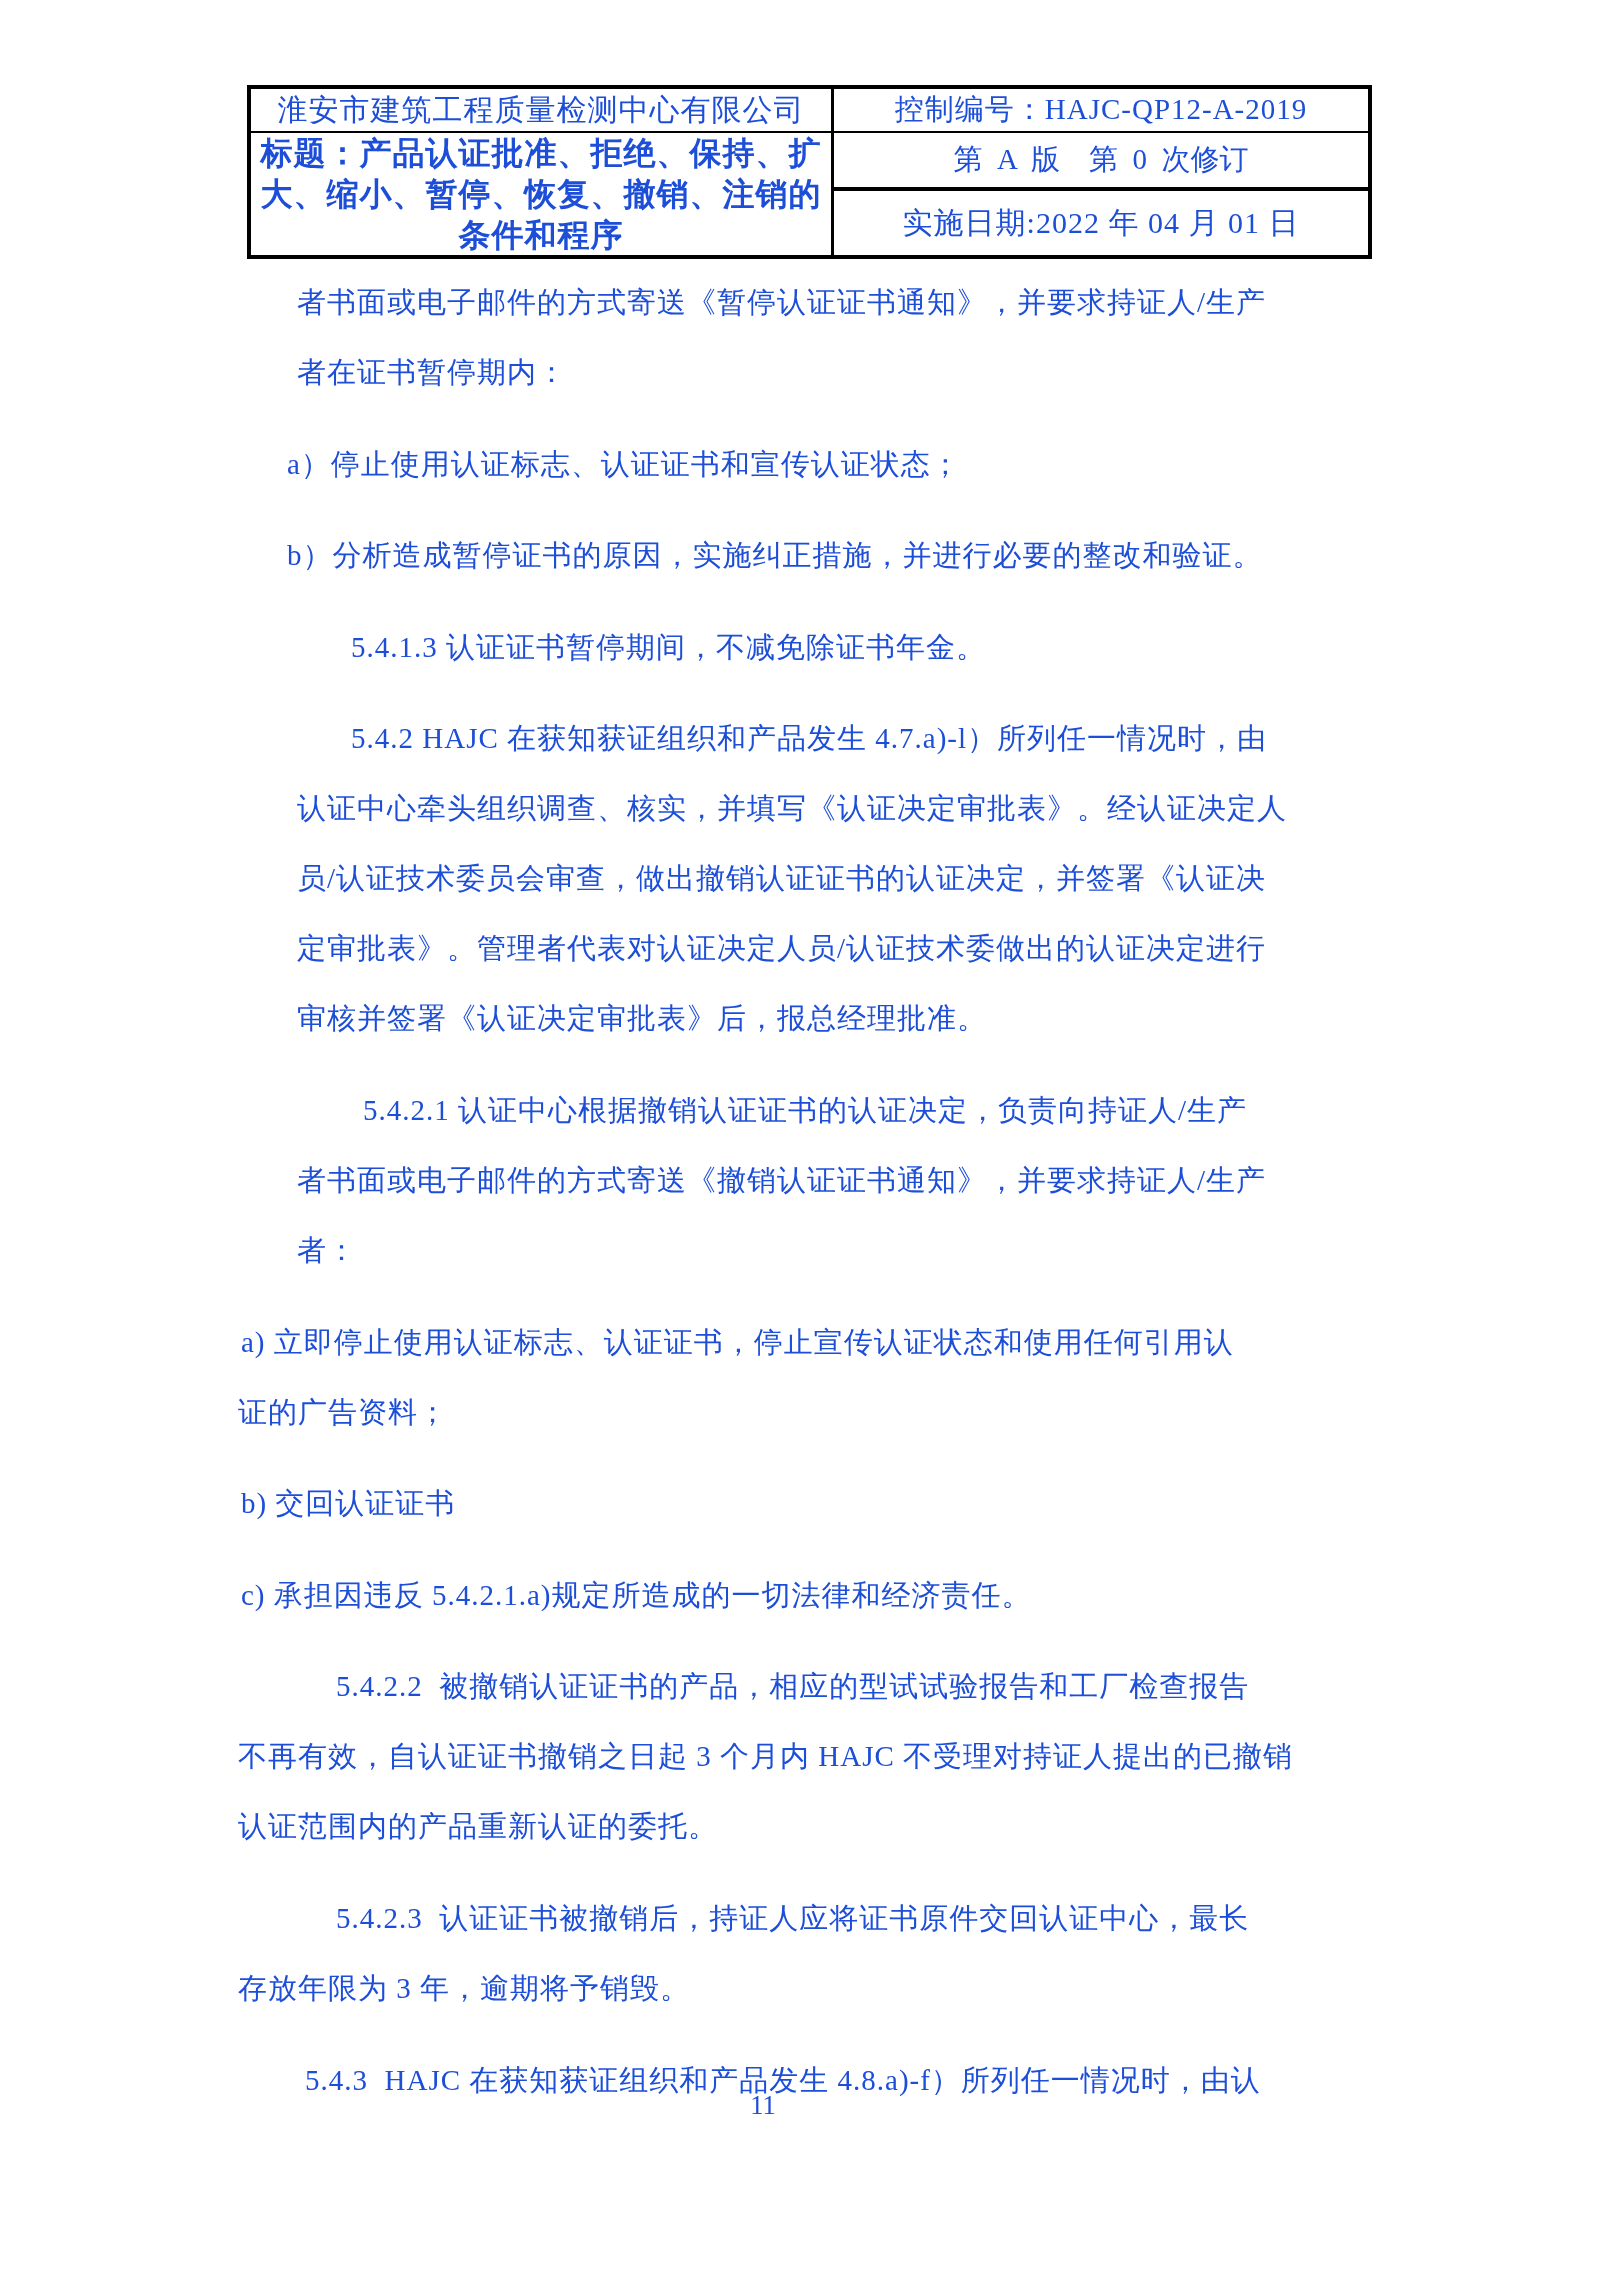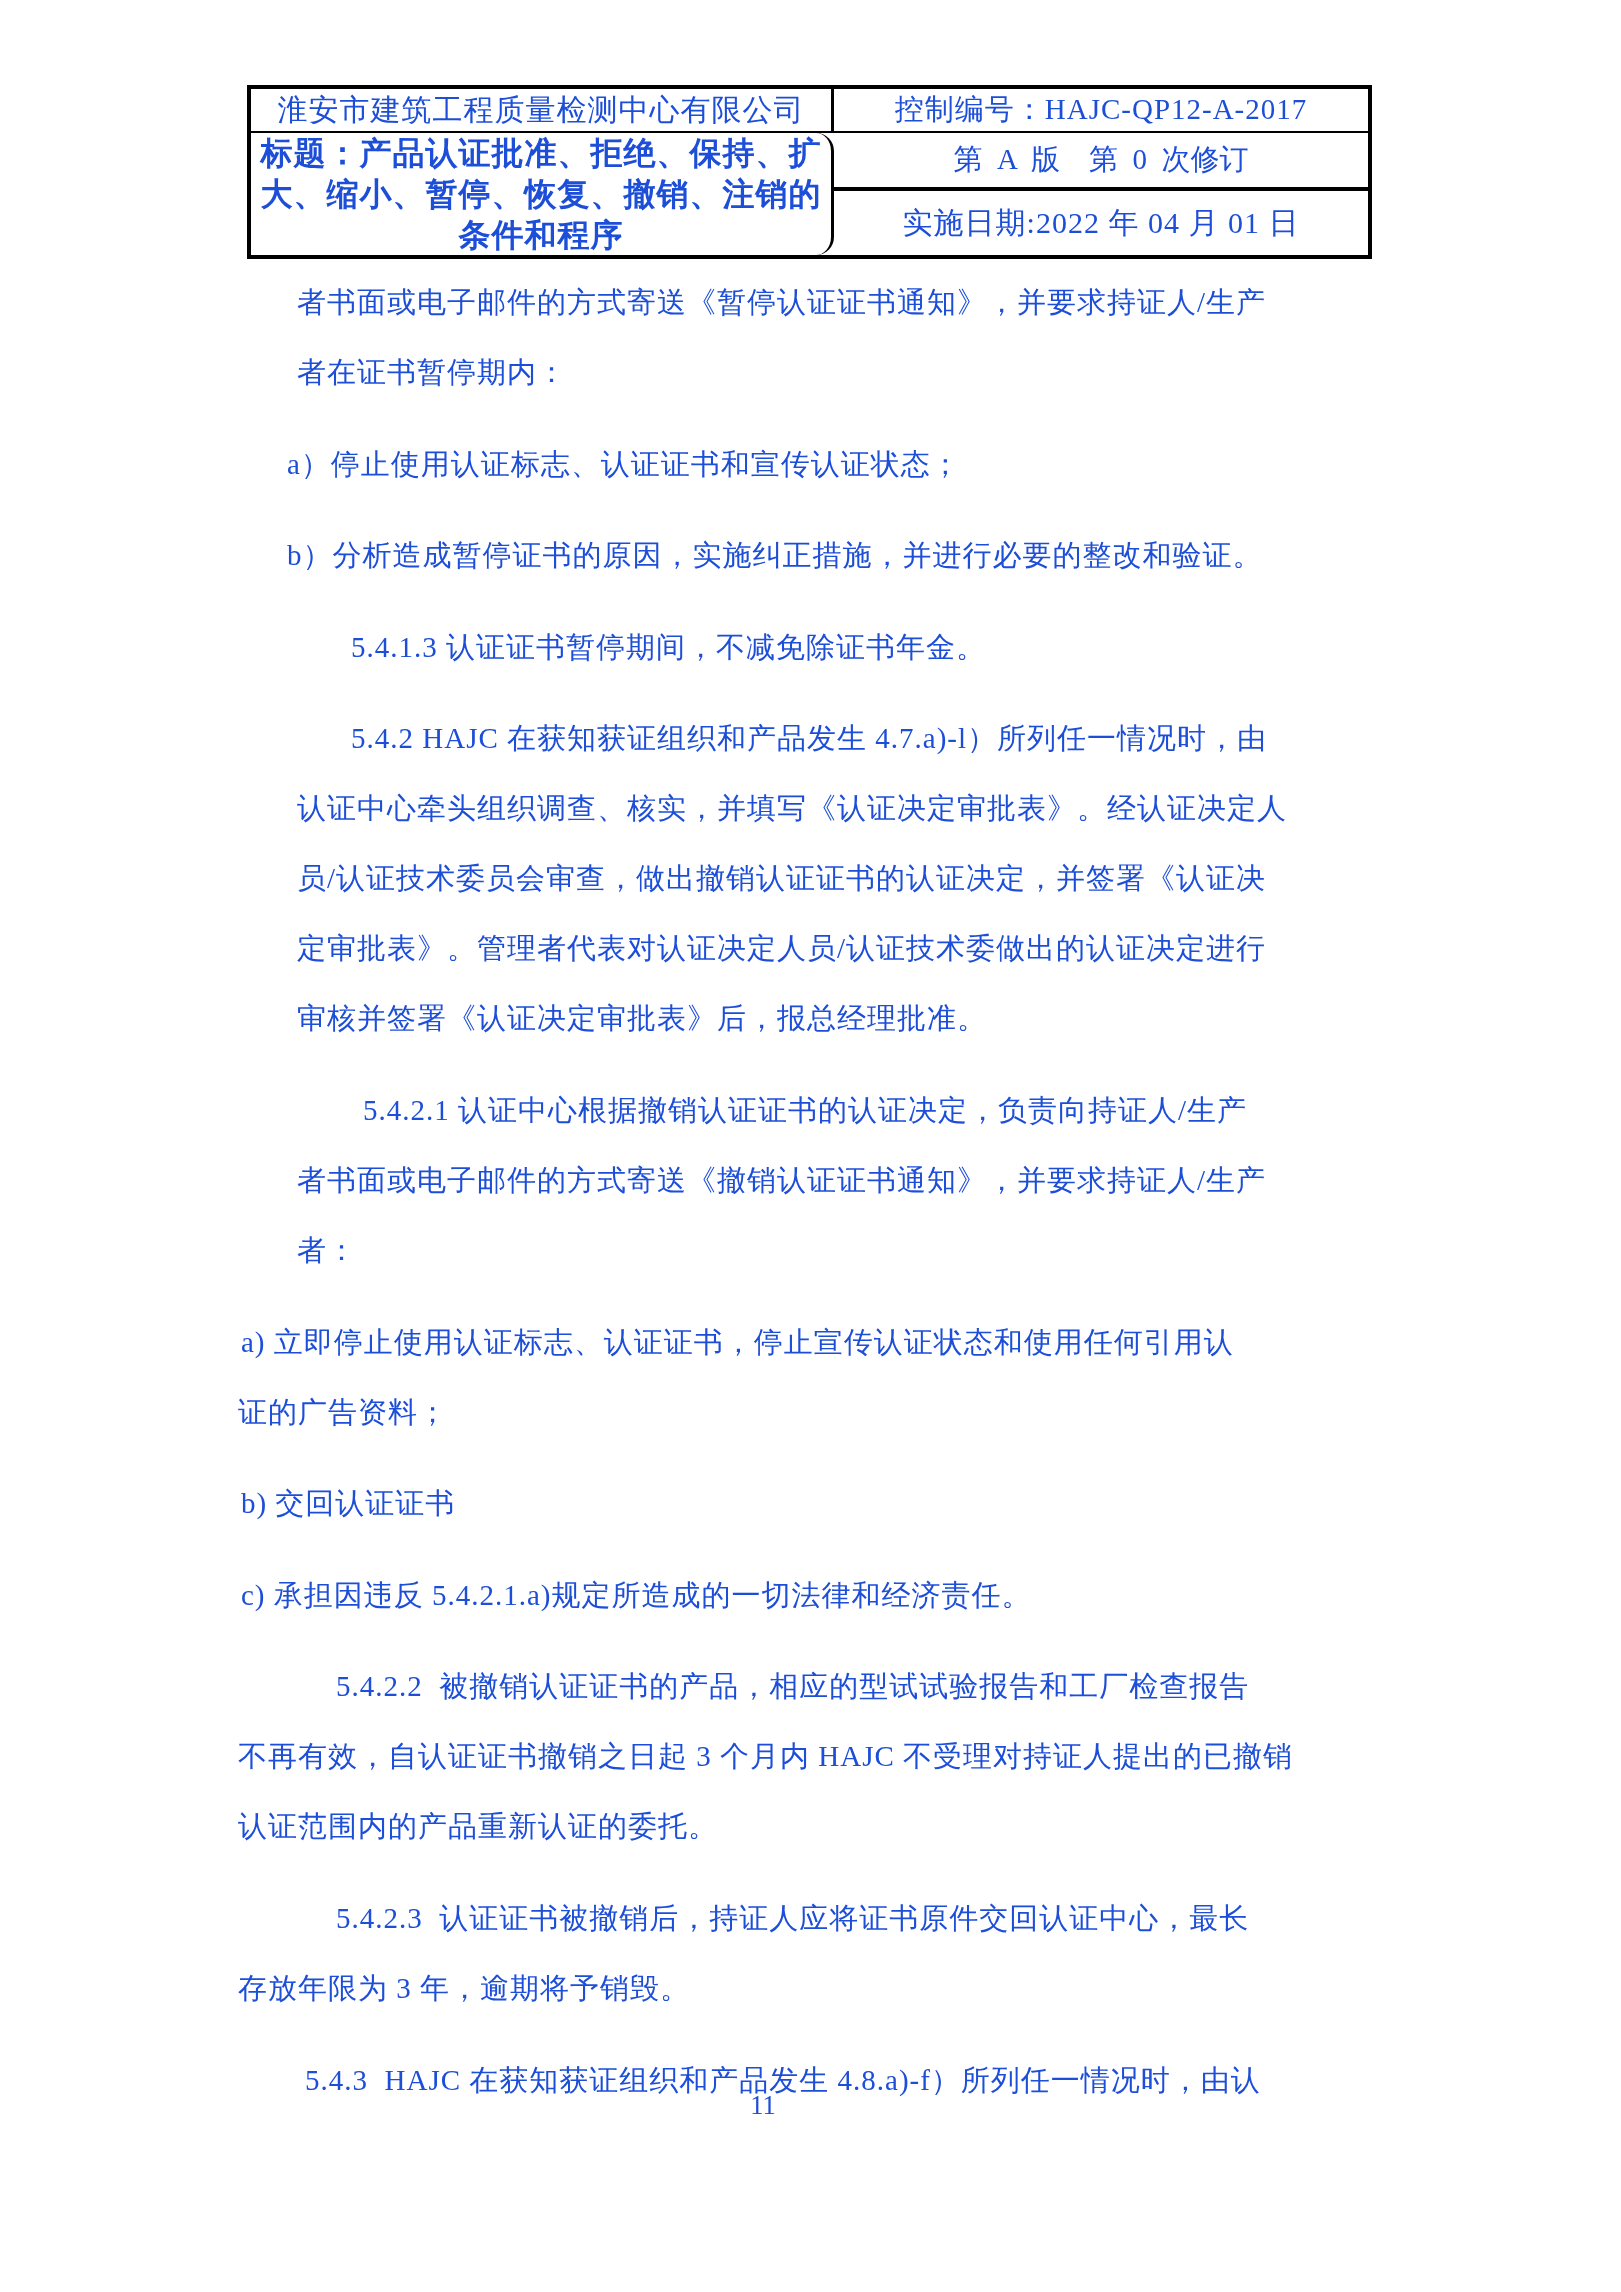--- a/index.html
+++ b/index.html
@@ -45,21 +45,20 @@
   }
   .cell-title {
     grid-column: 1; grid-row: 2 / 4;
     border-right: 3.9px solid #000;
     font-family: "Liberation Sans", "DejaVu Sans", sans-serif;
     font-weight: 700;
     font-size: 32px;
     line-height: 41px;
     letter-spacing: 1px;
     padding: 2px 7.8px;
-    border-radius: 18px;
   }
   .cell-control {
     grid-column: 2; grid-row: 1;
     border-bottom: 2.9px solid #000;
     font-size: 29px;
     letter-spacing: 1px;
     white-space: pre;
   }
   .cell-version {
     grid-column: 2; grid-row: 2;
@@ -110,21 +109,21 @@
   }
 </style>
 </head>
 <body>
 
 <div id="page">
 
   <div id="header-table">
     <div class="cell cell-company">淮安市建筑工程质量检测中心有限公司</div>
     <div class="cell cell-title">标题：产品认证批准、拒绝、保持、扩大、缩小、暂停、恢复、撤销、注销的条件和程序</div>
-    <div class="cell cell-control">控制编号：HAJC-QP12-A-2017</div>
+    <div class="cell cell-control">控制编号：HAJC-QP12-A-2019</div>
     <div class="cell cell-version">第  A  版    第  0  次修订</div>
     <div class="cell cell-date">实施日期:2022 年 04 月 01 日</div>
   </div>
 
   <div id="doc-body">
     <span class="line i2">者书面或电子邮件的方式寄送《暂停认证证书通知》，并要求持证人/生产</span>
     <span class="line i2">者在证书暂停期内：</span>
     <span class="line it1 ps">a）停止使用认证标志、认证证书和宣传认证状态；</span>
     <span class="line it1 ps">b）分析造成暂停证书的原因，实施纠正措施，并进行必要的整改和验证。</span>
     <span class="line n1 ps">5.4.1.3 认证证书暂停期间，不减免除证书年金。</span>

